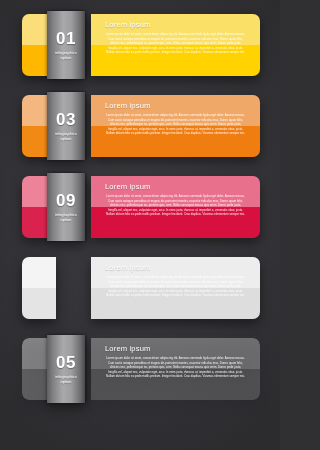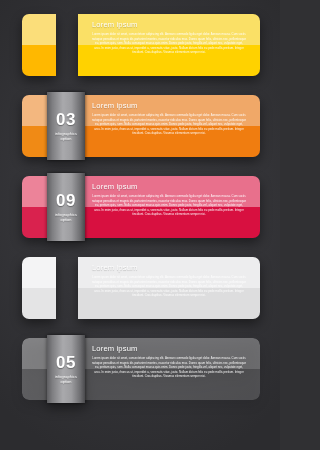--- a/index.html
+++ b/index.html
@@ -85,21 +85,21 @@
     line-height: 1.32;
     text-align: center;
     margin-top: 2.5px;
     letter-spacing: 0.1px;
     text-shadow: 0 1px 1px rgba(0,0,0,0.3);
   }
 
   
   .panel {
     position: absolute;
-    left: 56px;
+    left: 69px;
     right: 0;
     top: 0;
     height: 100%;
     border-radius: 0 7px 7px 0;
     overflow: hidden;
     z-index: 2;
   }
   .panel .p-top {
     position: absolute;
     left: 0; right: 0; top: 0;
@@ -154,20 +154,27 @@
         <div class="tab-bot" style="background: rgb(255, 184, 0);"></div>
       </div>
       <div class="panel">
         <div class="p-top" style="background: rgb(250, 224, 102);"></div>
         <div class="p-bot" style="background: rgb(255, 210, 0);"></div>
         <div class="p-content">
           <div class="p-head">Lorem ipsum</div>
           <div class="p-body">Lorem ipsum dolor sit amet, consectetuer adipiscing elit. Aenean commodo ligula eget dolor. Aenean massa. Cum sociis natoque penatibus et magnis dis parturient montes, nascetur ridiculus mus. Donec quam felis, ultricies nec, pellentesque eu, pretium quis, sem. Nulla consequat massa quis enim. Donec pede justo, fringilla vel, aliquet nec, vulputate eget, arcu. In enim justo, rhoncus ut, imperdiet a, venenatis vitae, justo. Nullam dictum felis eu pede mollis pretium. Integer tincidunt. Cras dapibus. Vivamus elementum semper nisi.</div>
         </div>
       </div>
+      <div class="numblock">
+        <div class="num">01</div>
+        <div class="cap">
+          <div>infographics</div>
+          <div>option</div>
+        </div>
+      </div>
     </div>
     <div class="banner">
       <div class="tab">
         <div class="tab-top" style="background: rgb(243, 183, 127);"></div>
         <div class="tab-bot" style="background: rgb(240, 138, 21);"></div>
       </div>
       <div class="panel">
         <div class="p-top" style="background: rgb(240, 168, 104);"></div>
         <div class="p-bot" style="background: rgb(240, 125, 16);"></div>
         <div class="p-content">

